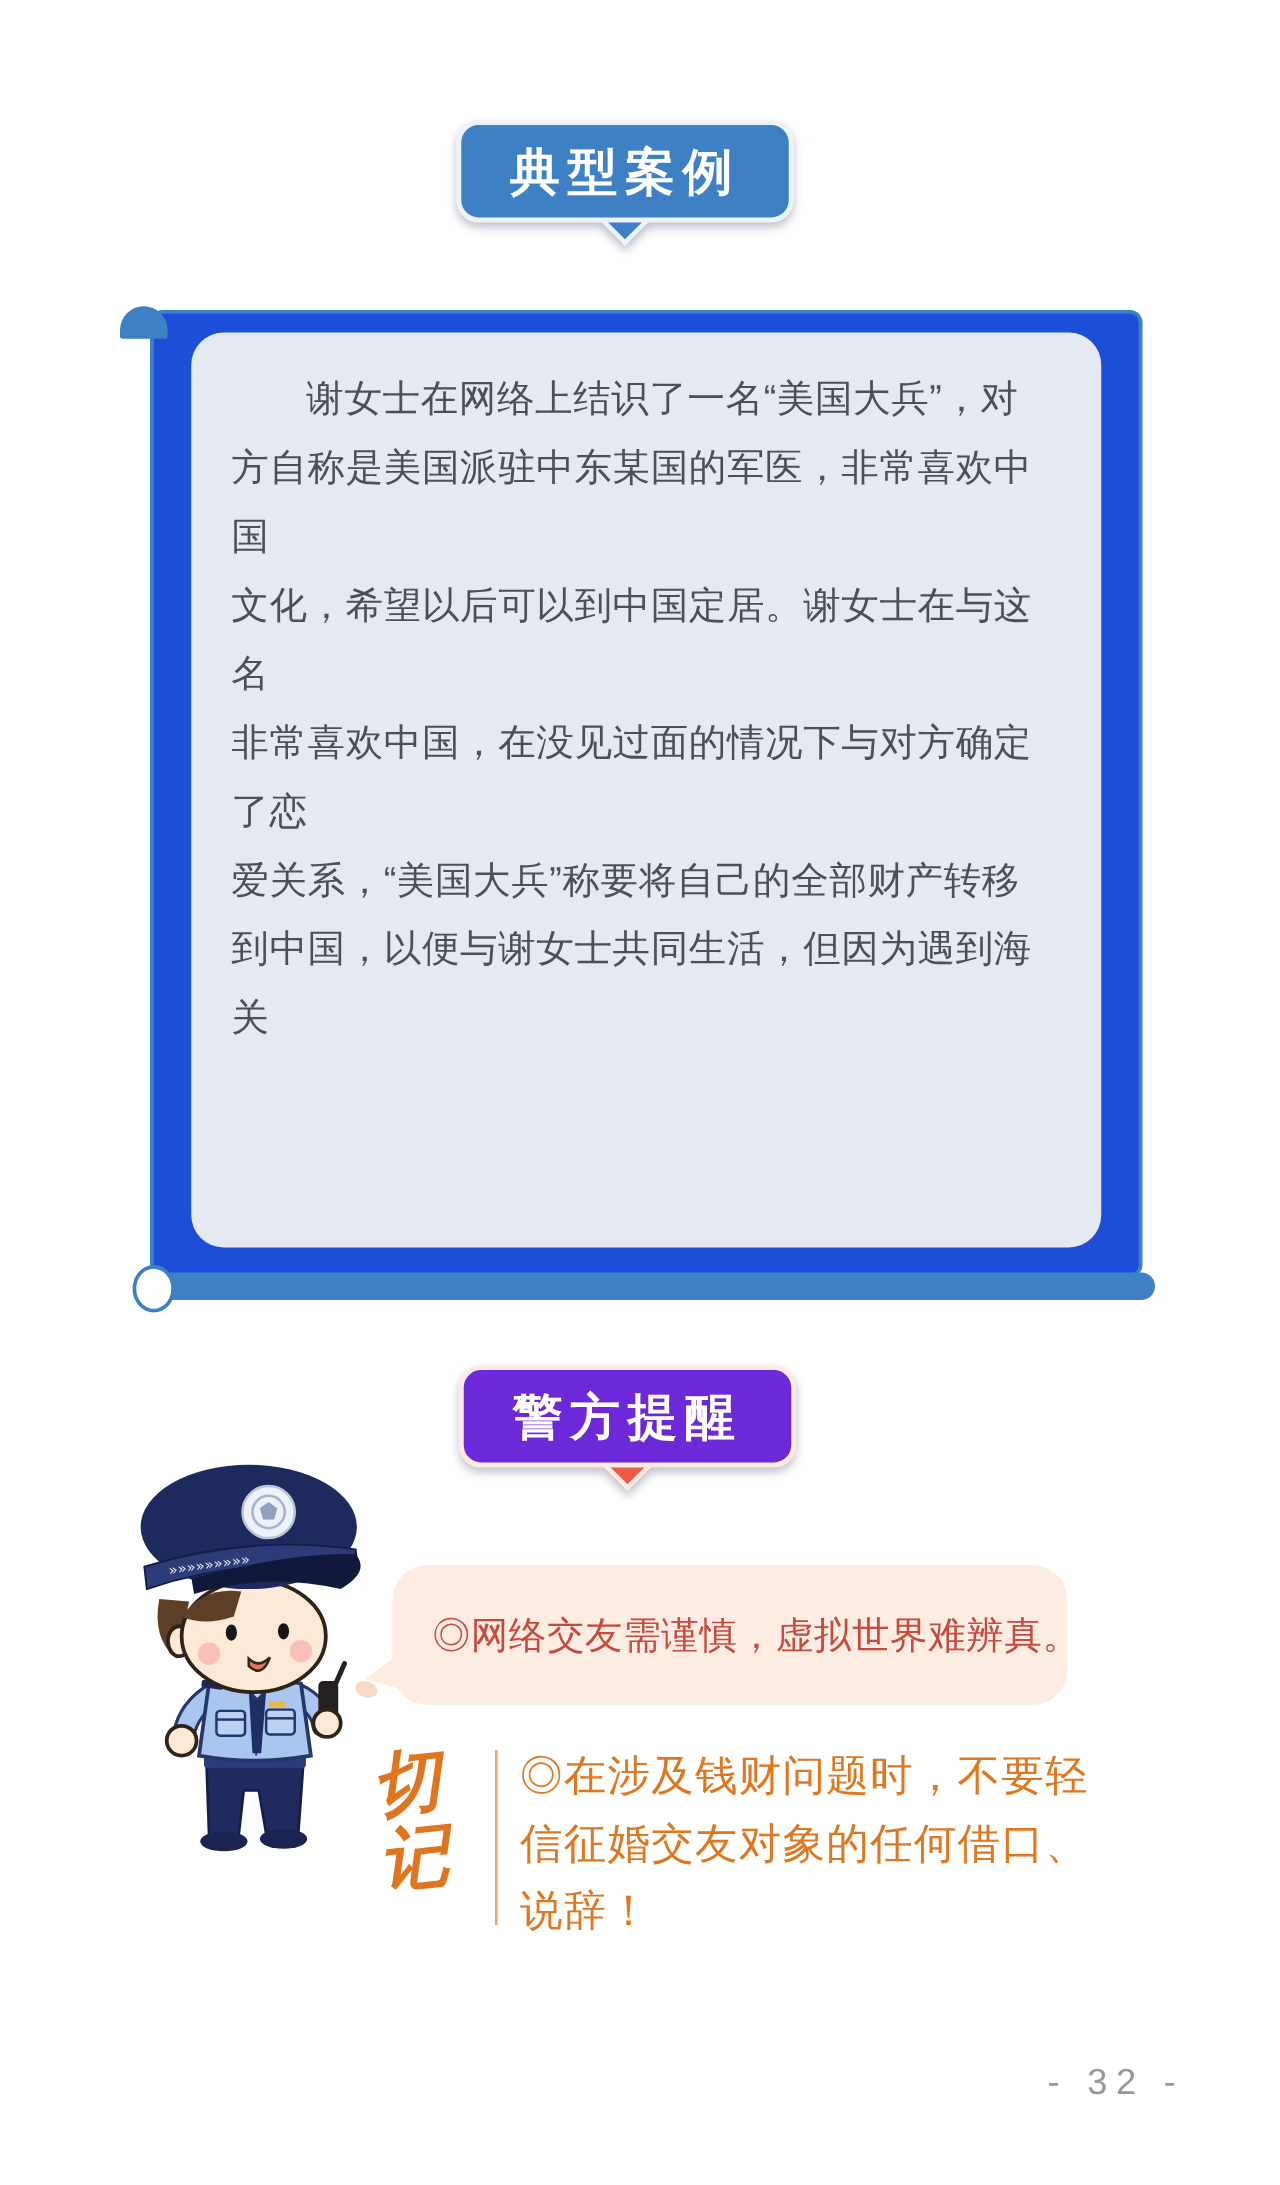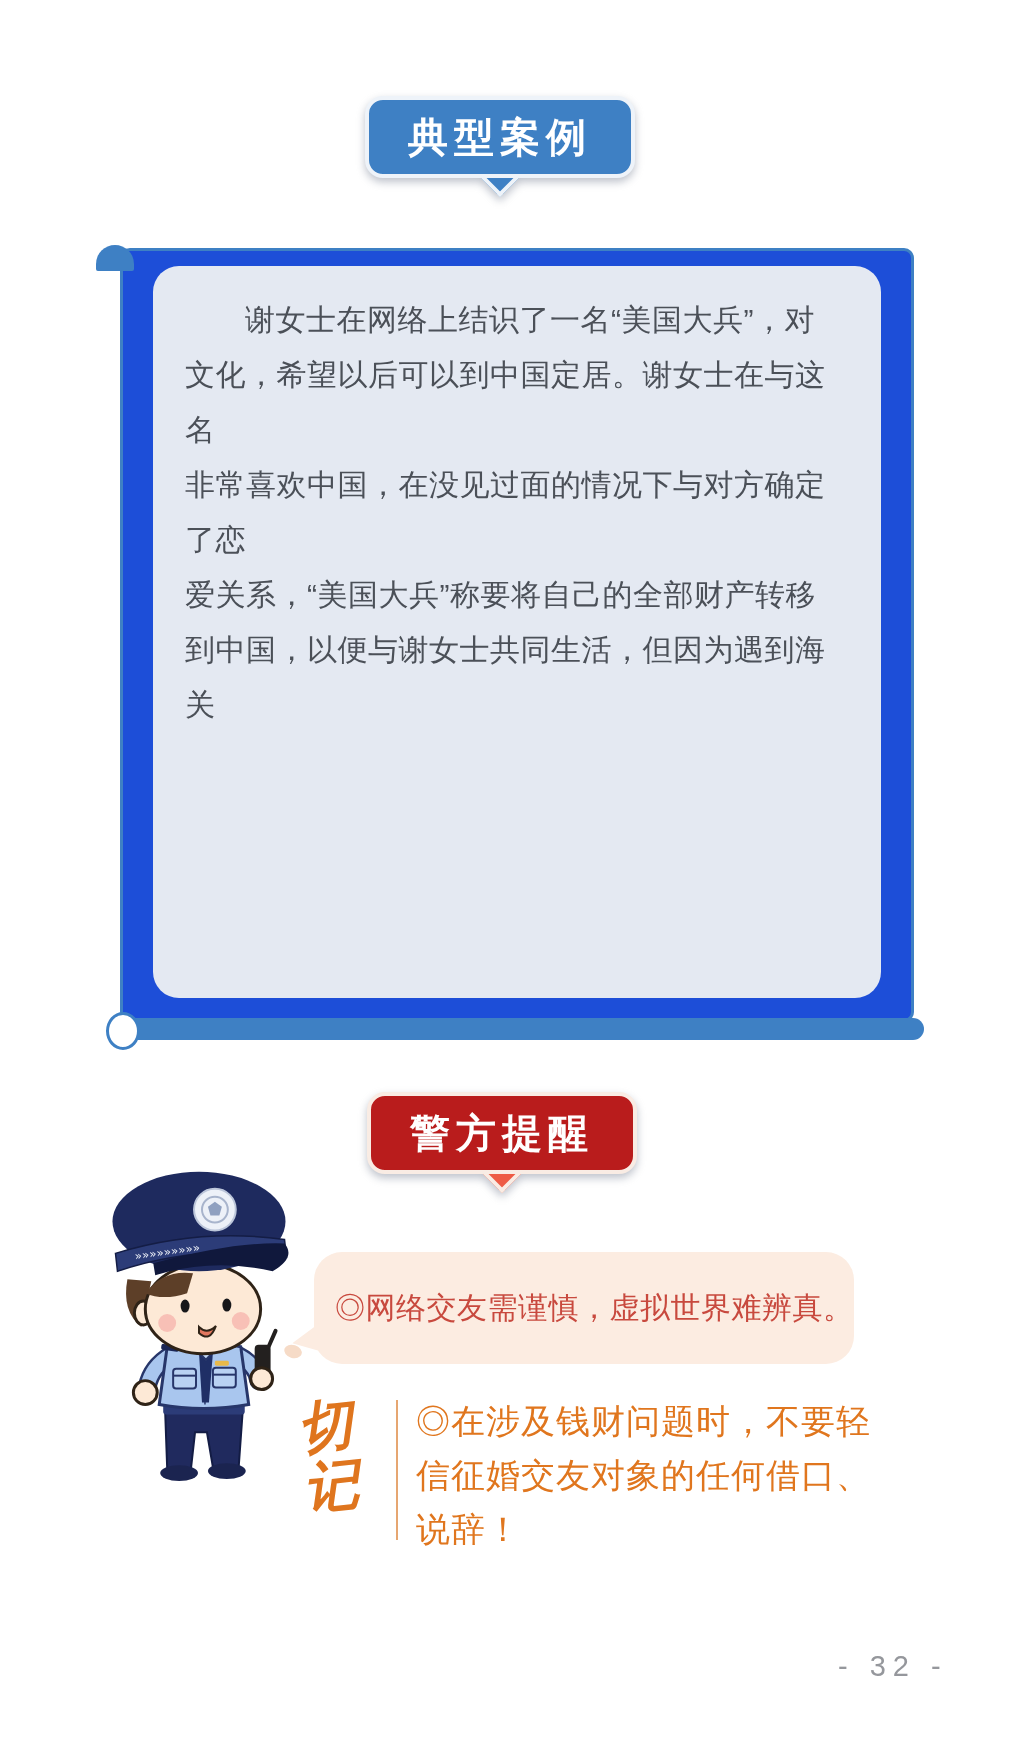--- a/index.html
+++ b/index.html
@@ -18,21 +18,21 @@
     letter-spacing:6px;color:#ffffff;
   }
   .badge-tail{
     position:absolute;z-index:1;left:50%;bottom:-12px;width:30px;height:30px;
     transform:translateX(-50%) rotate(45deg);
   }
   .bubble-badge.blue{left:365px;top:96px;}
   .blue .badge-body{background:#3e80c4;border:4px solid #eef3f9;text-align:right;}
   .blue .badge-tail{background:#3e80c4;border-right:4px solid #eef3f9;border-bottom:4px solid #eef3f9;}
   .bubble-badge.red{left:367px;top:1092px;}
-  .red .badge-body{background:#b91c1c;border:4px solid #f9ece4;}
+  .red .badge-body{background:#6d28d9;border:4px solid #f9ece4;}
   .red .badge-tail{background:#ee5b45;border-right:4px solid #f9ece4;border-bottom:4px solid #f9ece4;}
 
   
   .corner-curl{
     position:absolute;left:96px;top:245px;width:38px;height:26px;z-index:2;
     background:#3e80c4;border-radius:20px 20px 2px 2px;
   }
   .case-card{
     position:absolute;left:120px;top:248px;width:788px;height:768px;
     background:#1d4ed8;border:3px solid #3e80c4;border-radius:10px;
@@ -51,21 +51,21 @@
   .ribbon-curl{
     position:absolute;left:106px;top:1012px;width:28px;height:32px;z-index:2;
     background:#ffffff;border:3px solid #3e80c4;border-radius:50%;
   }
 
   
   .officer{position:absolute;left:92px;top:1142px;width:212px;height:348px;}
 
   .speech-bubble{
     position:absolute;left:314px;top:1252px;width:540px;height:112px;box-sizing:border-box;
-    background:#fcece1;border-radius:28px;display:flex;align-items:center;padding:0 10px 0 21px;
+    background:#fcece1;border-radius:28px;display:flex;align-items:center;padding:0 10px 0 32px;
   }
   .speech-text{font-size:30px;color:#c8493e;letter-spacing:.5px;white-space:nowrap;}
   .speech-tail{
     position:absolute;left:-20px;bottom:14px;width:32px;height:36px;
     background:#fcece1;clip-path:polygon(100% 0,100% 100%,0 88%);transform:rotate(8deg);
   }
   .speech-tail-blob{
     position:absolute;left:-30px;bottom:6px;width:18px;height:13px;
     background:#f6dbc7;border-radius:50%;transform:rotate(18deg);
   }
@@ -98,20 +98,21 @@
       <span>典型案例</span>
     </div>
     <div class="badge-tail"></div>
   </div>
 
   <div class="corner-curl"></div>
   <div class="case-card">
     <div class="case-panel">
       <div class="case-text">
           <p class="case-line">谢女士在网络上结识了一名“美国大兵”，对</p>
+          <p class="case-line">方自称是美国派驻中东某国的军医，非常喜欢中国</p>
           <p class="case-line">文化，希望以后可以到中国定居。谢女士在与这名</p>
           <p class="case-line">非常喜欢中国，在没见过面的情况下与对方确定了恋</p>
           <p class="case-line">爱关系，“美国大兵”称要将自己的全部财产转移</p>
           <p class="case-line">到中国，以便与谢女士共同生活，但因为遇到海关</p>
         </div>
     </div>
   </div>
   <div class="ribbon"></div>
   <div class="ribbon-curl"></div>
 

